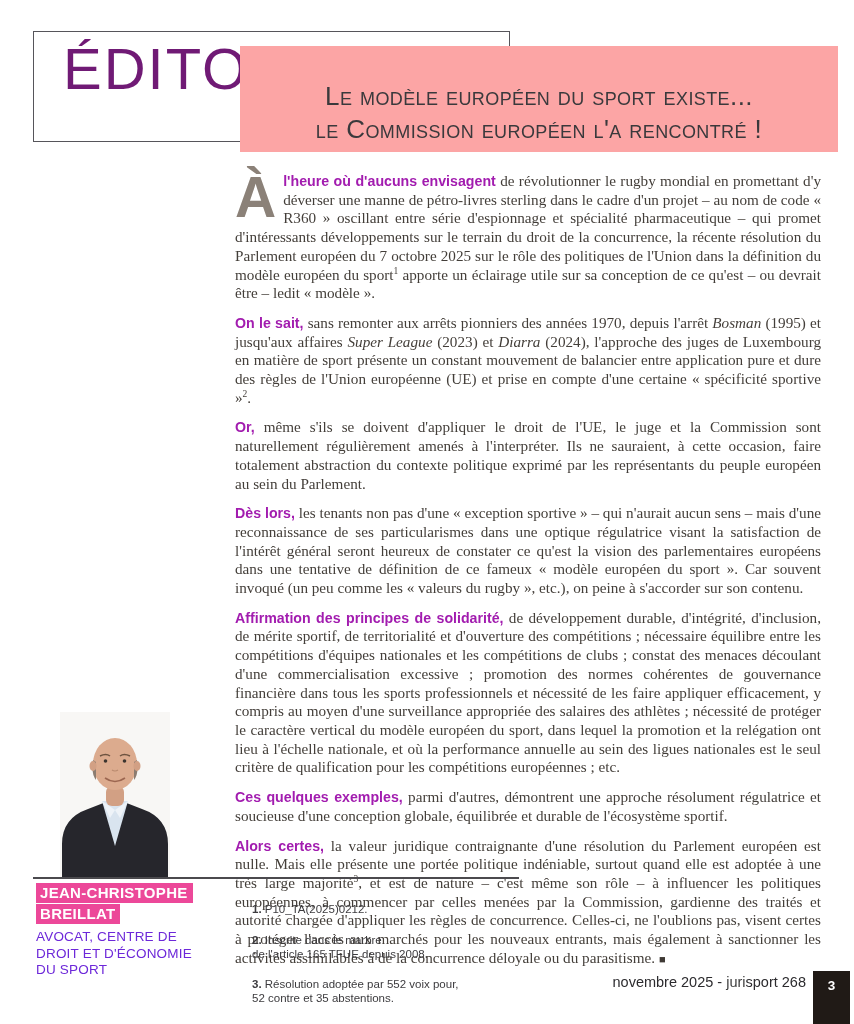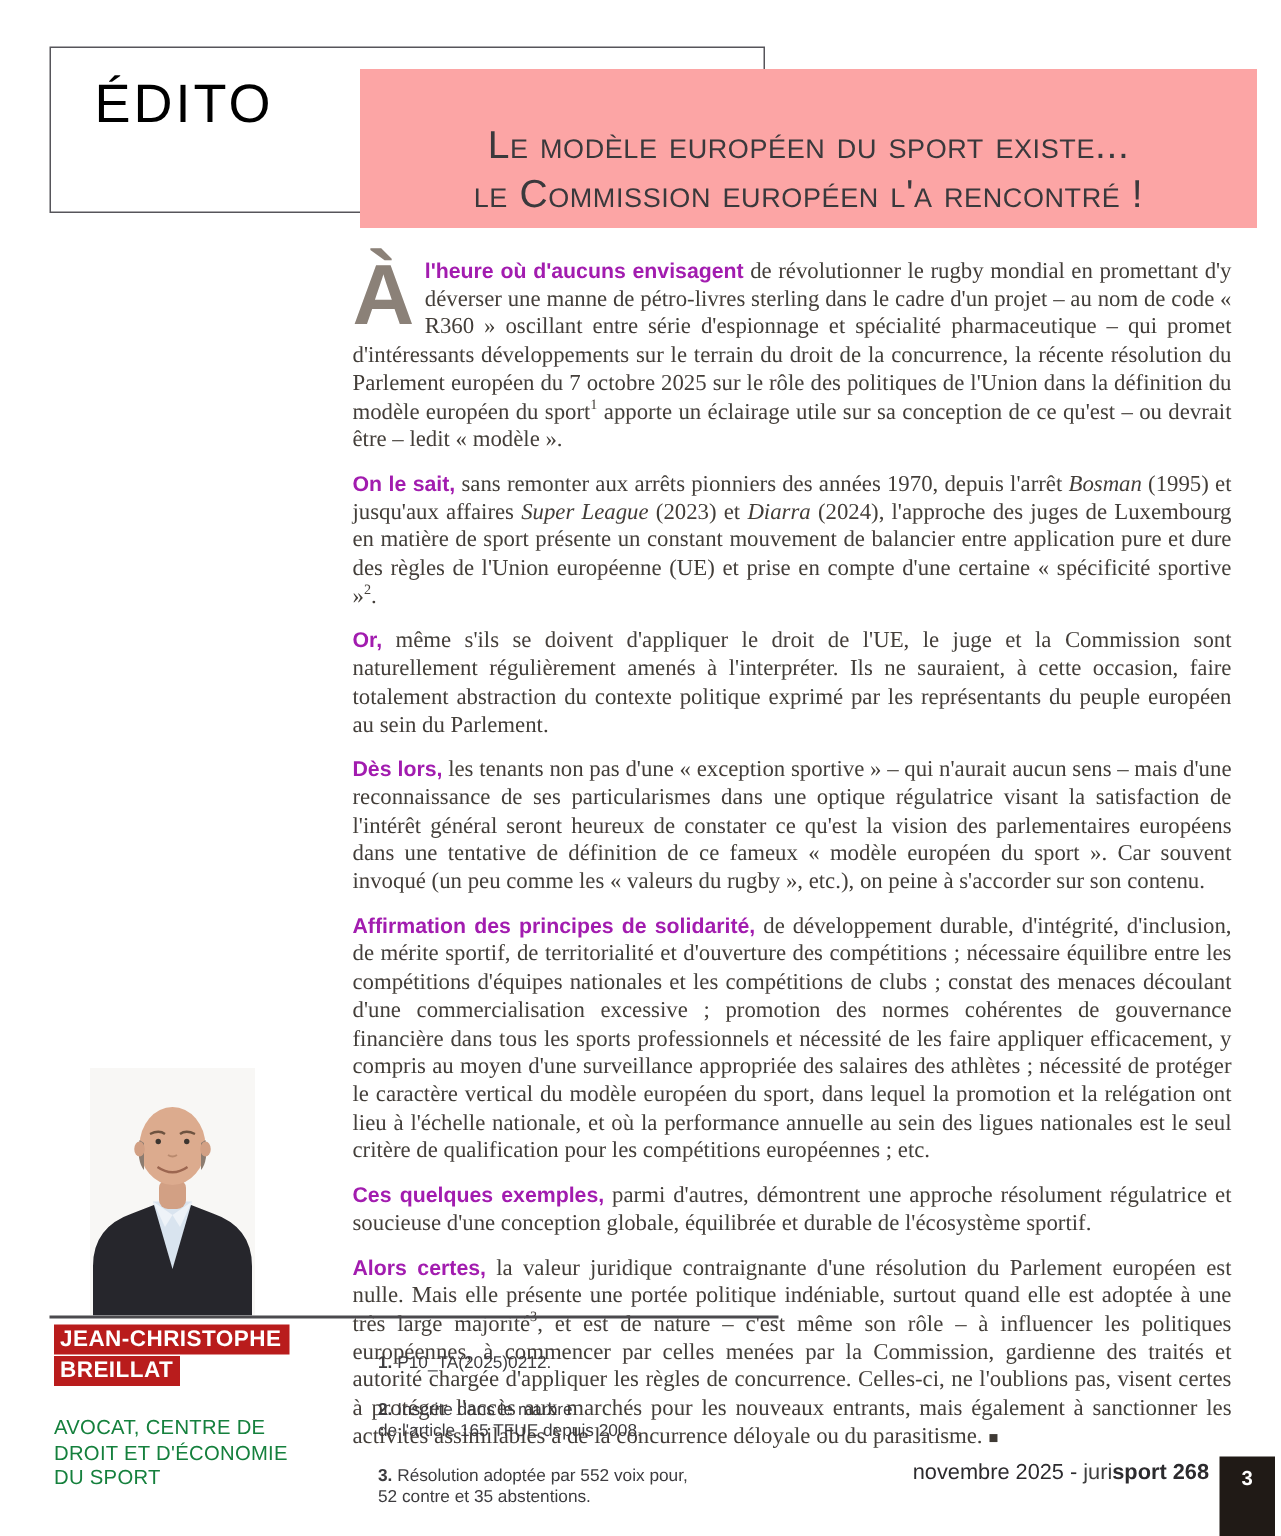--- a/index.html
+++ b/index.html
@@ -9,21 +9,21 @@
     background:#ffffff; overflow:hidden;
     font-family:"Liberation Serif", serif;
   }
   .edito-box {
     position:absolute; left:33px; top:31px; width:477px; height:111px;
     border:1.5px solid #56555a; background:#fff; z-index:1;
   }
   .edito-label {
     position:absolute; left:29px; top:14px;
     font-family:"Liberation Sans", sans-serif; font-weight:300;
-    font-size:36px; line-height:46px; letter-spacing:2px; color:#000000;
+    font-size:58px; line-height:46px; letter-spacing:2px; color:#701a75;
   }
   .title-block {
     position:absolute; left:240px; top:46px; right:16px; z-index:2;
     background:#fca5a5; padding:34px 0 6px 0; text-align:center;
     font-family:"Liberation Sans", sans-serif; font-variant:small-caps;
     font-size:26px; line-height:33px; letter-spacing:0.4px; color:#3a393c;
   }
   .title-block .tline { display:block; }
   .article {
     position:absolute; left:235px; top:172px; width:586px;
@@ -39,38 +39,38 @@
     font-family:"Liberation Sans", sans-serif; font-weight:bold;
     color:#a21caf; font-size:14.2px;
   }
   .seg-italic { font-style:italic; }
   .seg-sup { vertical-align:super; font-size:9.5px; line-height:0; }
   .seg-end { color:#3f3a35; font-size:11px; padding-left:4px; font-family:"Liberation Sans", sans-serif; }
   .author-photo { position:absolute; left:60px; top:712px; width:110px; height:165px; }
   .divider-rule { position:absolute; left:33px; top:877px; width:486px; height:1.5px; background:#4b4a4e; }
   .author-block { position:absolute; left:36px; top:883px; width:185px; font-family:"Liberation Sans", sans-serif; }
   .name-chip {
-    display:inline-block; background:#b91c1c; color:#ffffff;
+    display:inline-block; background:#ec4899; color:#ffffff;
     font-weight:bold; font-size:15px; line-height:17px;
     padding:1px 5px 2px 4px; margin-bottom:1px; letter-spacing:0.3px;
   }
-  .author-role { font-size:13.5px; line-height:16.5px; color:#15803d; margin-top:19px; letter-spacing:0.2px; }
+  .author-role { font-size:13.5px; line-height:16.5px; color:#6d28d9; margin-top:4px; letter-spacing:0.2px; }
   .footnotes {
     position:absolute; left:235px; top:886px; width:250px;
     font-family:"Liberation Sans", sans-serif; font-size:11.5px;
     line-height:13.8px; color:#3c3b3e;
   }
   .footnotes .fn { margin:17px; }
   .footnotes .fn b { font-weight:bold; }
   .footer-line {
     position:absolute; right:48px; top:974px;
     font-family:"Liberation Sans", sans-serif; font-size:14.5px; color:#2c2b2e;
   }
   .brand-light { color:#404040; }
-  .brand-bold { font-weight:bold; }
+  .brand-bold { font-weight:normal; }
   .page-box {
     position:absolute; left:813px; top:971px; width:37px; height:53px;
     background:#201a16; color:#ffffff; text-align:center;
     font-family:"Liberation Sans", sans-serif; font-weight:bold;
     font-size:13.5px; padding-top:7px;
   }
 </style>
 </head>
 <body>
 

